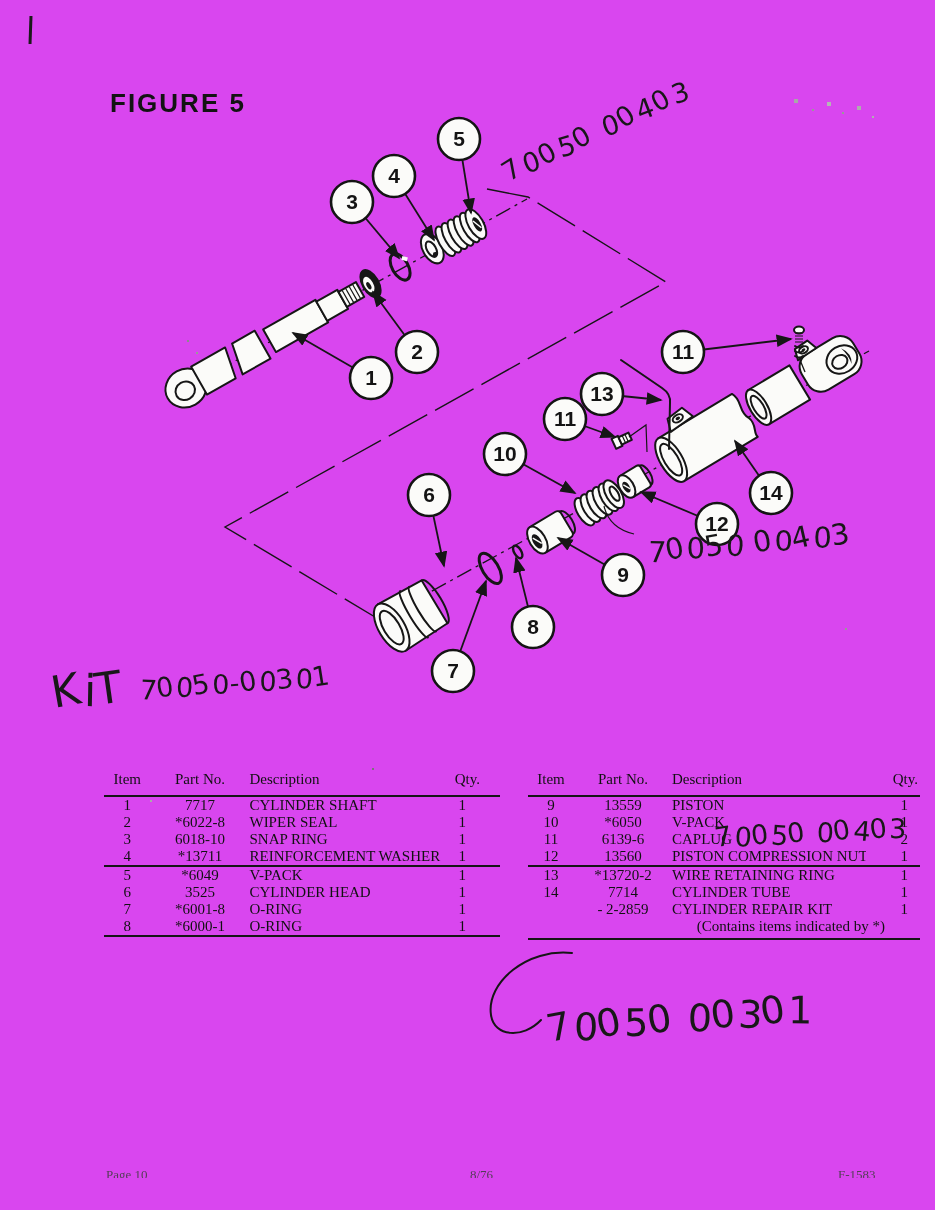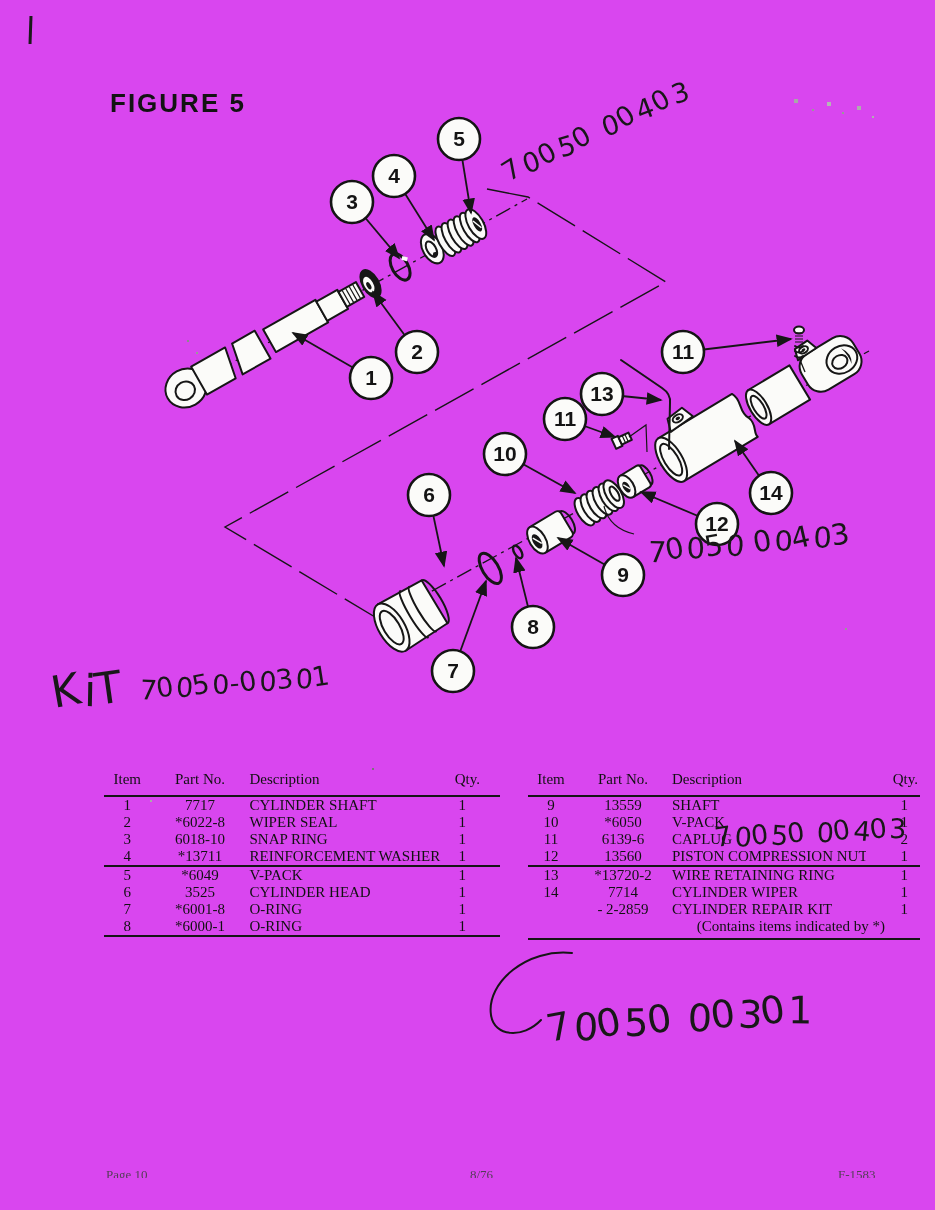--- a/index.html
+++ b/index.html
@@ -140,21 +140,21 @@
         <th class="col-item">Item</th>
         <th class="col-part">Part No.</th>
         <th class="col-desc">Description</th>
         <th class="col-qty">Qty.</th>
       </tr>
         </thead>
       <tbody>
           <tr>
             <td class="col-item">9</td>
             <td class="col-part">13559</td>
-            <td class="col-desc">SHAFT</td>
+            <td class="col-desc">PISTON</td>
             <td class="col-qty">1</td>
           </tr>
           <tr>
             <td class="col-item">10</td>
             <td class="col-part">*6050</td>
             <td class="col-desc">V-PACK</td>
             <td class="col-qty">1</td>
           </tr>
           <tr>
             <td class="col-item">11</td>
@@ -170,21 +170,21 @@
           </tr>
           <tr>
             <td class="col-item">13</td>
             <td class="col-part">*13720-2</td>
             <td class="col-desc">WIRE RETAINING RING</td>
             <td class="col-qty">1</td>
           </tr>
           <tr>
             <td class="col-item">14</td>
             <td class="col-part">7714</td>
-            <td class="col-desc">CYLINDER WIPER</td>
+            <td class="col-desc">CYLINDER TUBE</td>
             <td class="col-qty">1</td>
           </tr>
           <tr>
             <td class="col-item"></td>
             <td class="col-part">- 2-2859</td>
             <td class="col-desc">CYLINDER REPAIR KIT</td>
             <td class="col-qty">1</td>
           </tr>
         </tbody>
     </table>

